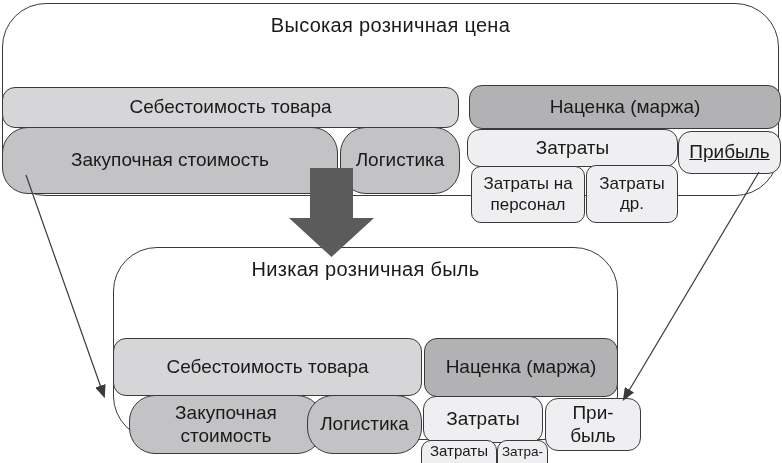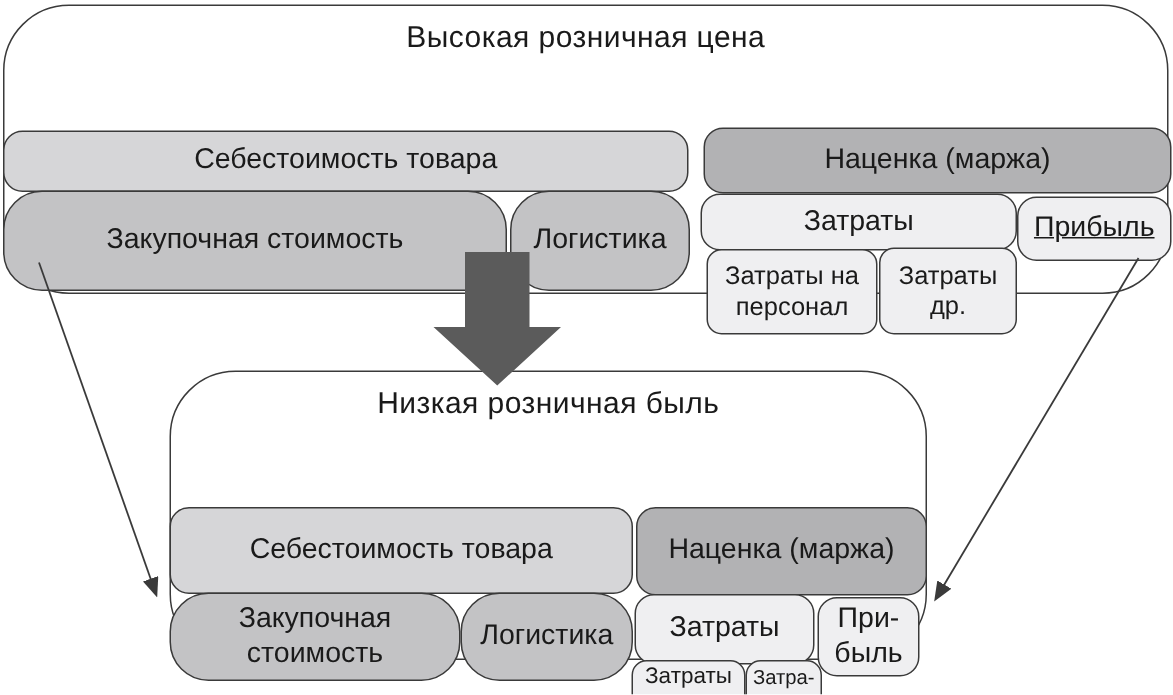--- a/index.html
+++ b/index.html
@@ -86,27 +86,27 @@
   <div class="box fill-pale fs-md r-sm" style="left:471px;top:130px;width:114px;height:57px;text-align:center;">Затраты на
 персонал</div>
   <div class="box fill-pale fs-md r-sm" style="left:586px;top:129px;width:92px;height:58px;">Затраты
 др.</div>
 
   <div class="outer" style="left:113px;top:247px;width:505px;height:193px;">
     <div class="group-title">Низкая розничная быль</div>
   </div>
 
   <div class="box fill-light fs-lg" style="left:113px;top:302px;width:309px;height:58px;">Себестоимость товара</div>
-  <div class="box fill-medium fs-lg" style="left:113px;top:359px;width:194px;height:59px;">Закупочная
+  <div class="box fill-medium fs-lg" style="left:129px;top:359px;width:194px;height:59px;">Закупочная
 стоимость</div>
   <div class="box fill-medium fs-lg" style="left:307px;top:359px;width:115px;height:59px;">Логистика</div>
 
   <div class="box fill-dark fs-lg" style="left:424px;top:302px;width:194px;height:59px;">Наценка (маржа)</div>
   <div class="box fill-pale fs-lg" style="left:423px;top:360px;width:120px;height:47px;">Затраты</div>
-  <div class="box fill-pale fs-lg" style="left:545px;top:362px;width:68px;height:53px;">При-
+  <div class="box fill-pale fs-lg" style="left:545px;top:362px;width:96px;height:53px;">При-
 быль</div>
   <div class="box fill-pale fs-sm r-sm" style="left:421px;top:404px;width:76px;height:57px;">Затраты
 на
 персонал</div>
   <div class="box fill-pale fs-xs r-sm" style="left:497px;top:404px;width:51px;height:55px;">Затра-
 ты дру-
 гие</div>
 
   <svg class="arrows" viewBox="0 0 782 463">
     <defs>

